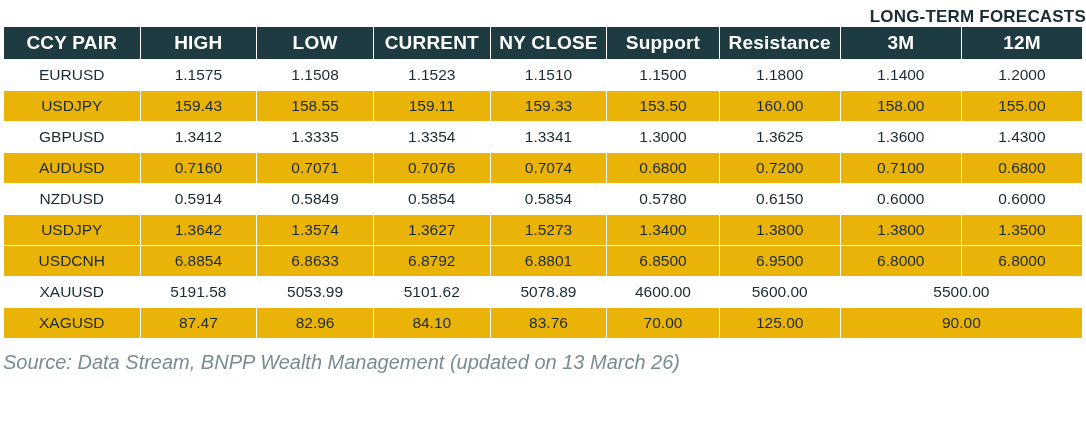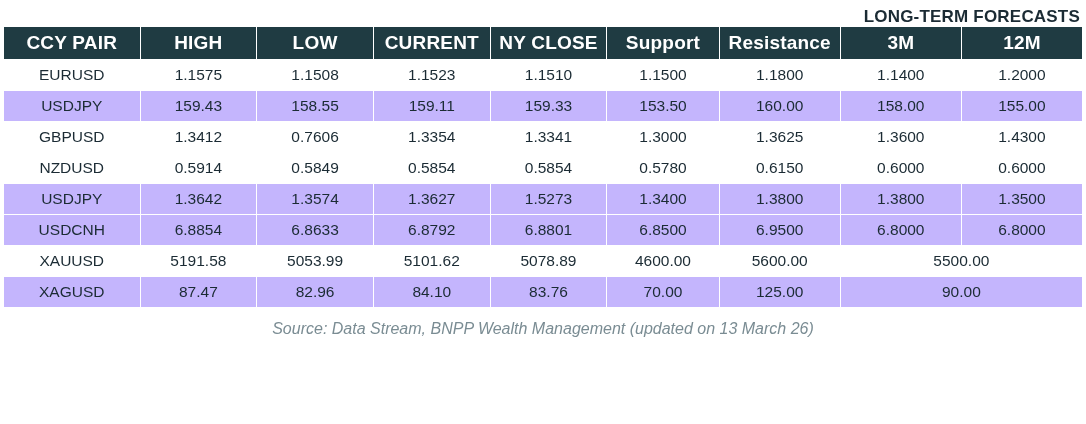--- a/index.html
+++ b/index.html
@@ -18,21 +18,21 @@
     height: 424px;
     position: relative;
     box-sizing: border-box;
     padding: 0;
   }
   .top-banner {
     height: 26px;
     display: flex;
     align-items: flex-end;
     justify-content: flex-end;
-    padding-right: 6px;
+    padding-right: 0;
     box-sizing: border-box;
   }
   .top-banner .banner-text {
     font-size: 17px;
     font-weight: bold;
     color: #1b2b34;
     letter-spacing: 0.2px;
     line-height: 19px;
   }
   table.fx {
@@ -57,31 +57,30 @@
     color: #ffffff;
     font-weight: bold;
     font-size: 19px;
     height: 33px;
     letter-spacing: 0.2px;
   }
   table.fx tbody tr.odd td {
     background: #ffffff;
   }
   table.fx tbody tr.even td {
-    background: #c4b5fd;
+    background: #eab308;
   }
   table.fx tbody td.pair {
     font-weight: normal;
   }
   .src {
     width: 1080px;
     margin-left: 3px;
-    text-align: center;
     font-style: italic;
-    font-size: 16px;
+    font-size: 20px;
     color: #7a8c93;
     padding-top: 12px;
   }
   .col-pair   { width: 124px; }
   .col-val    { width: 106px; }
   .col-sup    { width: 102px; }
   .col-res    { width: 110px; }
   .col-fc     { width: 110px; }
 </style>
 </head>
@@ -137,27 +136,38 @@
           <td>159.11</td>
           <td>159.33</td>
           <td>153.50</td>
           <td>160.00</td>
           <td>158.00</td>
           <td>155.00</td>
         </tr>
         <tr class="odd">
           <td class="pair">GBPUSD</td>
           <td>1.3412</td>
-          <td>0.7606</td>
+          <td>1.3335</td>
           <td>1.3354</td>
           <td>1.3341</td>
           <td>1.3000</td>
           <td>1.3625</td>
           <td>1.3600</td>
           <td>1.4300</td>
+        </tr>
+        <tr class="even">
+          <td class="pair">AUDUSD</td>
+          <td>0.7160</td>
+          <td>0.7071</td>
+          <td>0.7076</td>
+          <td>0.7074</td>
+          <td>0.6800</td>
+          <td>0.7200</td>
+          <td>0.7100</td>
+          <td>0.6800</td>
         </tr>
         <tr class="odd">
           <td class="pair">NZDUSD</td>
           <td>0.5914</td>
           <td>0.5849</td>
           <td>0.5854</td>
           <td>0.5854</td>
           <td>0.5780</td>
           <td>0.6150</td>
           <td>0.6000</td>

